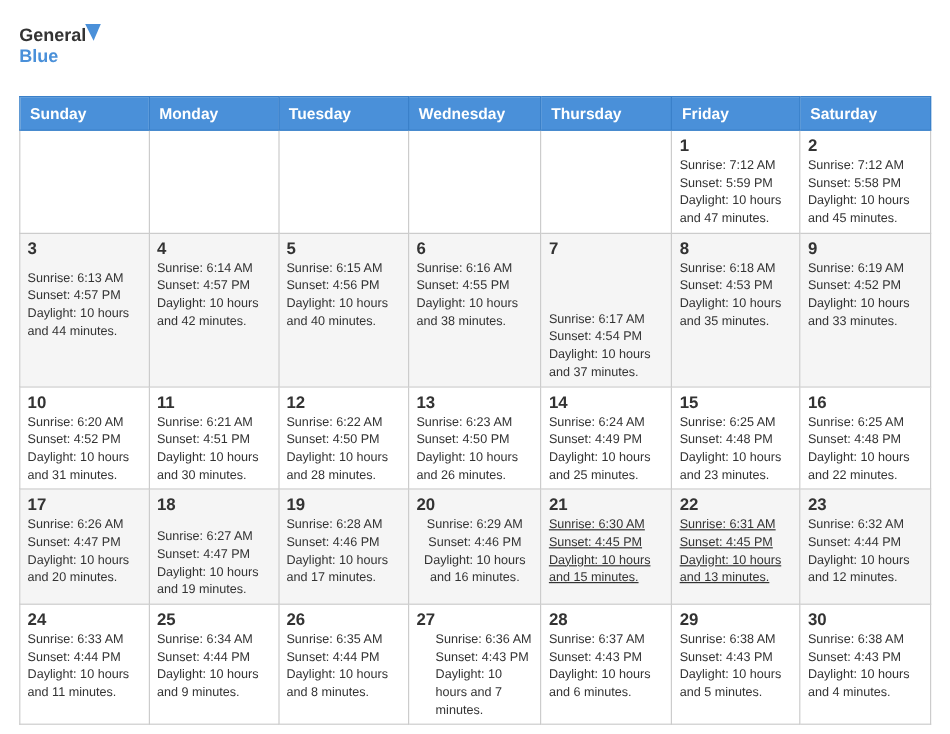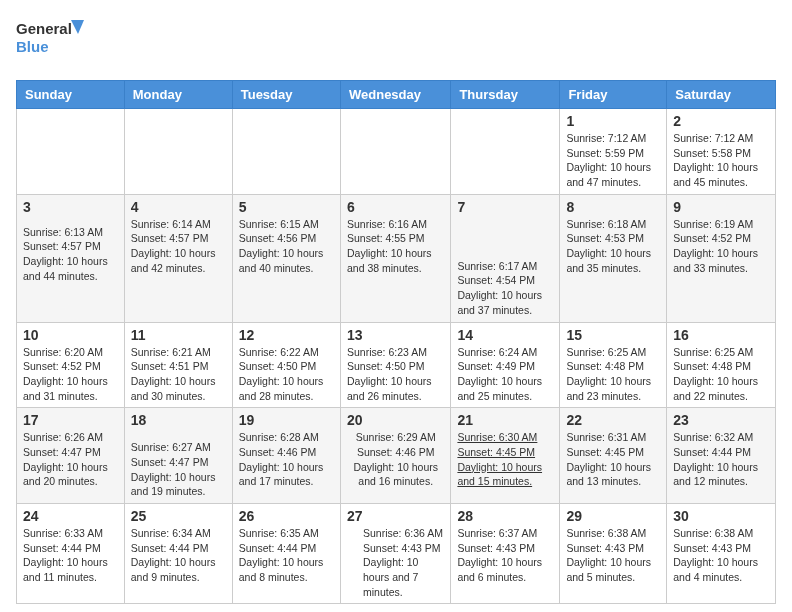--- a/index.html
+++ b/index.html
@@ -241,21 +241,21 @@
 Daylight: 10 hours and 16 minutes.</div>
         </td>
         <td>
           <span class="day-number">21</span>
           <div class="day-info" style="white-space: pre-line; text-decoration: underline;">Sunrise: 6:30 AM
 Sunset: 4:45 PM
 Daylight: 10 hours and 15 minutes.</div>
         </td>
         <td>
           <span class="day-number">22</span>
-          <div class="day-info" style="white-space: pre-line;">Sunrise: 6:31 AM
+          <div class="day-info" style="white-space: pre-line; text-decoration: underline;">Sunrise: 6:31 AM
 Sunset: 4:45 PM
 Daylight: 10 hours and 13 minutes.</div>
         </td>
         <td>
           <span class="day-number">23</span>
           <div class="day-info" style="white-space: pre-line;">Sunrise: 6:32 AM
 Sunset: 4:44 PM
 Daylight: 10 hours and 12 minutes.</div>
         </td>
       </tr>

